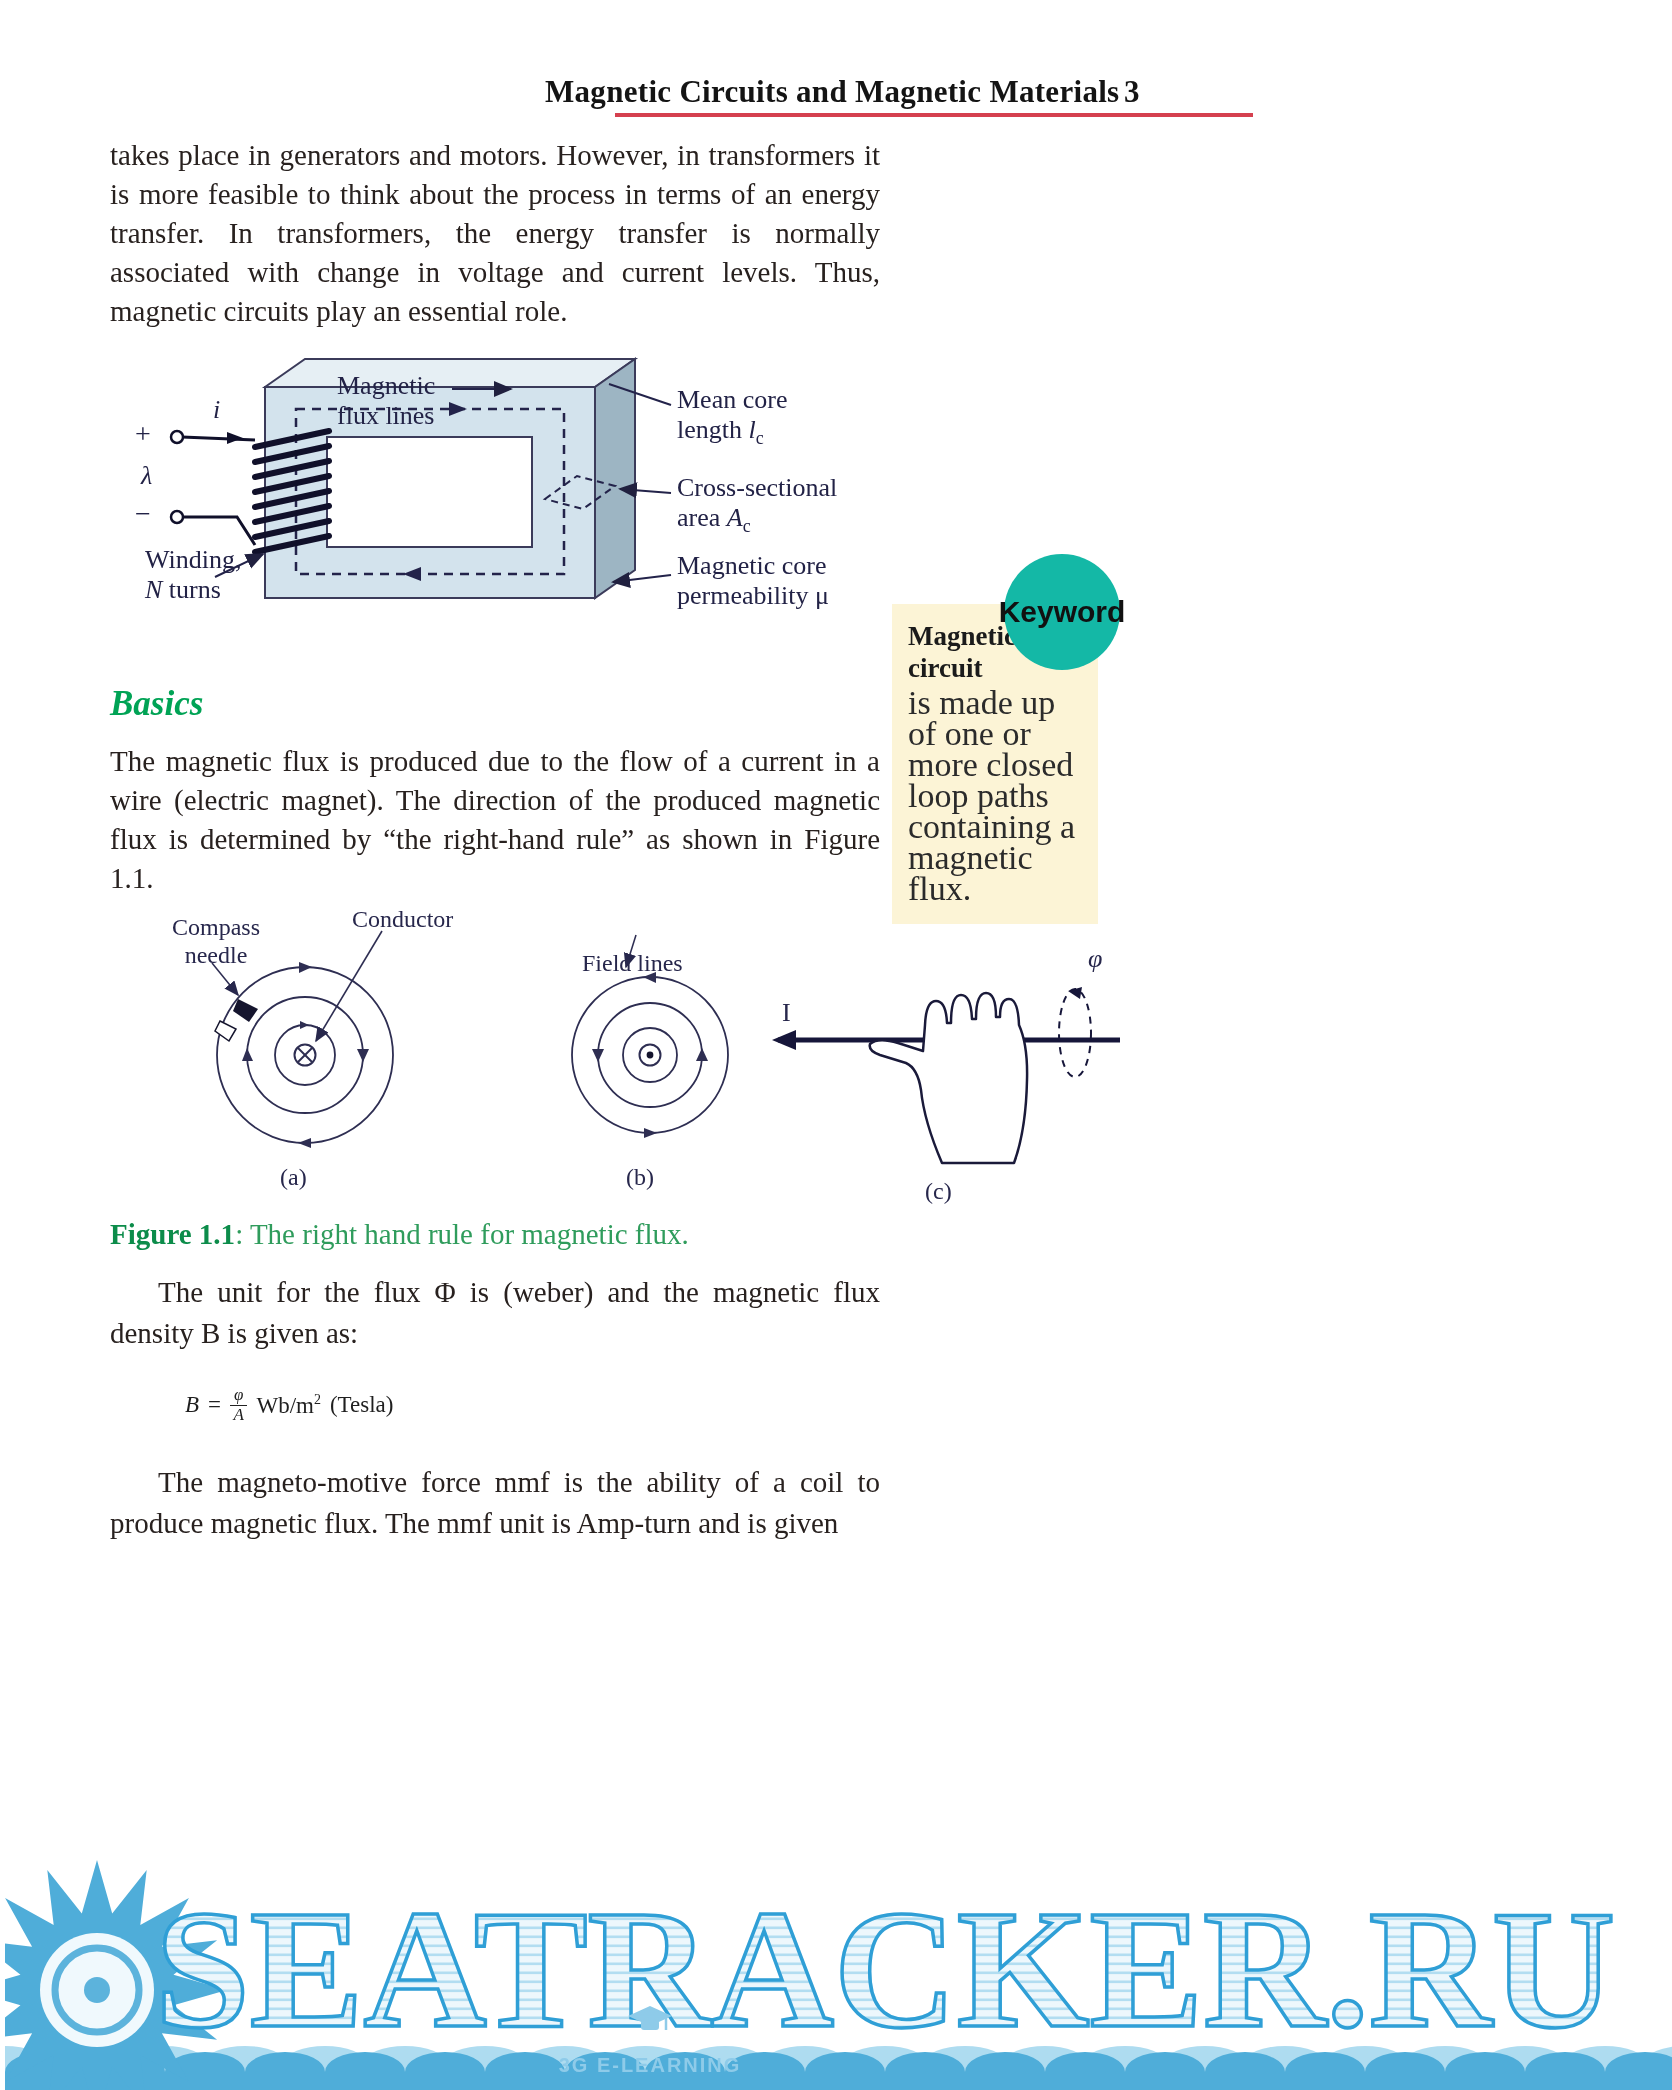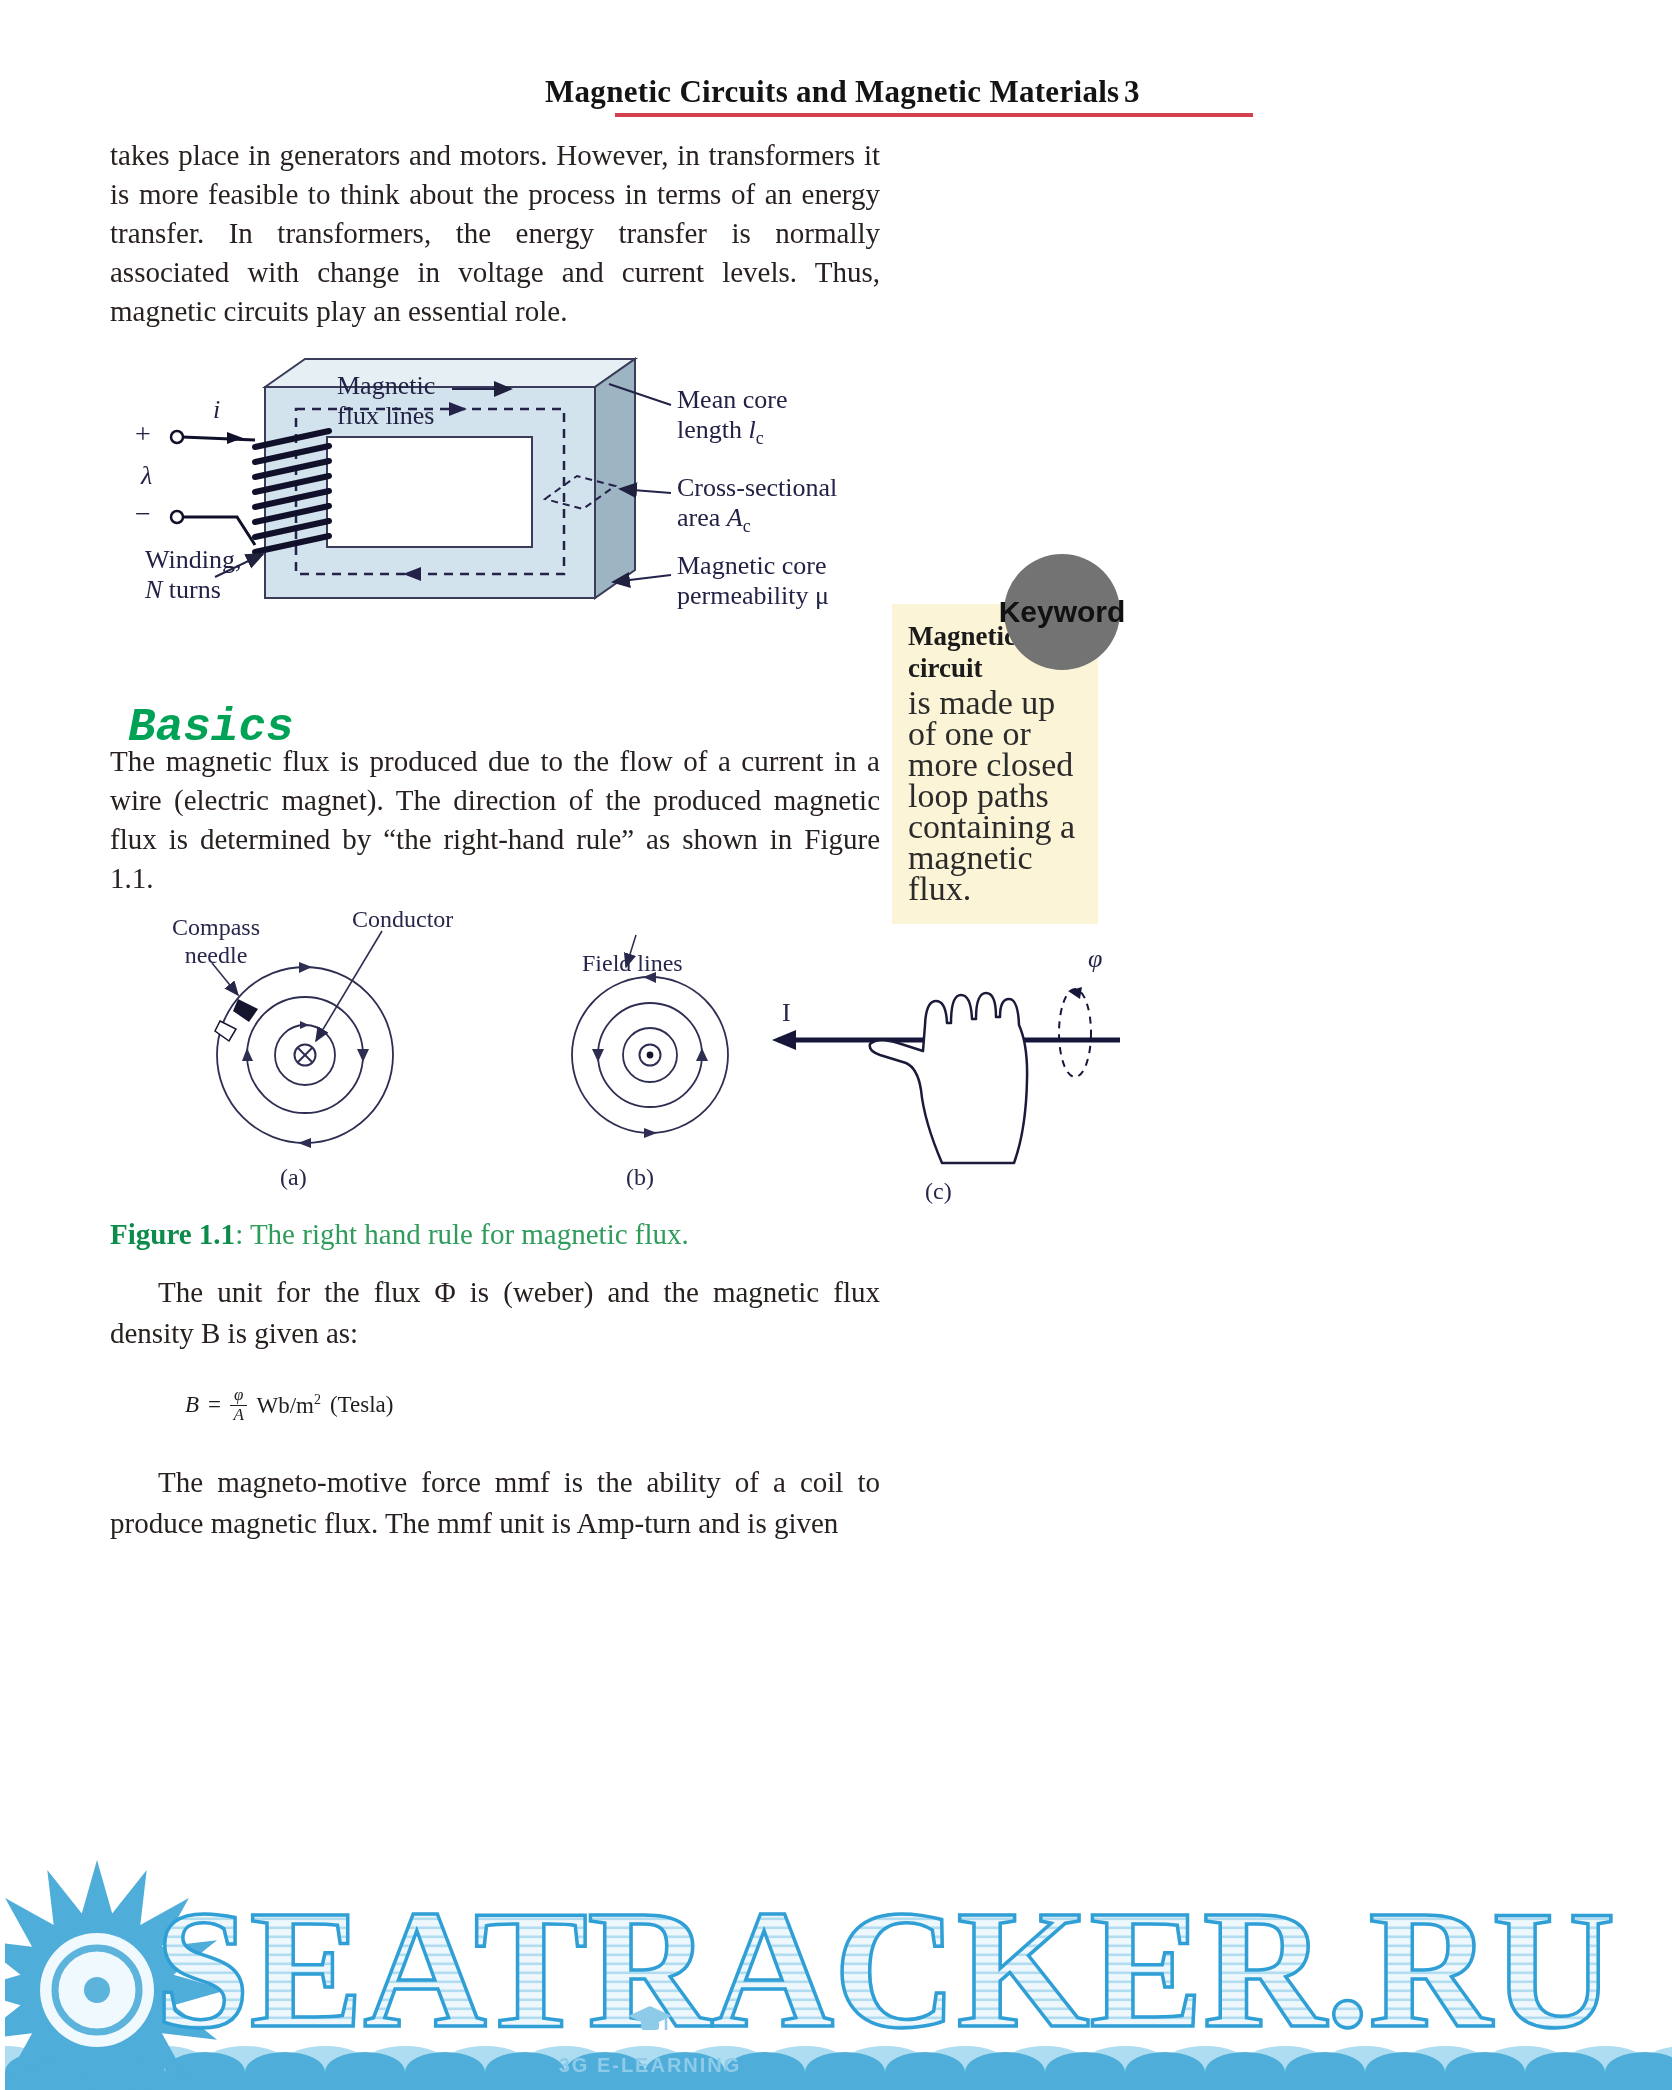--- a/index.html
+++ b/index.html
@@ -35,25 +35,25 @@
   .fl-lambda{left:26px;top:116px;font-style:italic;}
   .fl-minus{left:20px;top:154px;font-size:28px;}
   .fl-i{left:98px;top:50px;font-style:italic;}
   .fig-label sub{font-size:18px;}
   
   .kw-box{position:absolute;left:892px;top:604px;width:206px;box-sizing:border-box;
           padding:16px 16px 20px 16px;background:#fcf4d6;z-index:1;}
   .kw-term{font-weight:bold;font-size:27px;line-height:32px;color:#1b1b1b;}
   .kw-def{font-size:34px;line-height:31px;color:#2b2b2b;margin-top:3px;}
   .kw-badge{position:absolute;left:1004px;top:554px;width:116px;height:116px;border-radius:50%;
-            background:#737373;display:flex;align-items:center;justify-content:center;
+            background:#14b8a6;display:flex;align-items:center;justify-content:center;
             font-family:"Liberation Sans",sans-serif;font-weight:bold;font-size:30px;color:#111;z-index:2;}
   
-  .basics-heading{position:absolute;left:110px;top:684px;font-family:Liberation Mono, monospace;
-                  font-style:italic;font-weight:bold;font-size:46px;color:#00a355;margin:18px;}
+  .basics-heading{position:absolute;left:110px;top:684px;font-family:Liberation Serif, serif;
+                  font-style:italic;font-weight:bold;font-size:35px;color:#00a355;margin:0;}
   
   .fig1{position:absolute;left:130px;top:905px;width:1040px;height:300px;}
   .fig1 svg{position:absolute;left:0;top:0;}
   .f1-label{position:absolute;font-size:24px;line-height:28px;color:#27274c;}
   .f1-compass{left:30px;top:8px;width:112px;text-align:center;}
   .f1-conductor{left:222px;top:0px;}
   .f1-field{left:452px;top:4px;margin-top:40px;}
   .f1-I{left:652px;top:94px;font-size:26px;}
   .f1-phi{left:958px;top:40px;font-size:26px;font-style:italic;}
   .f1-a{left:150px;top:258px;}

